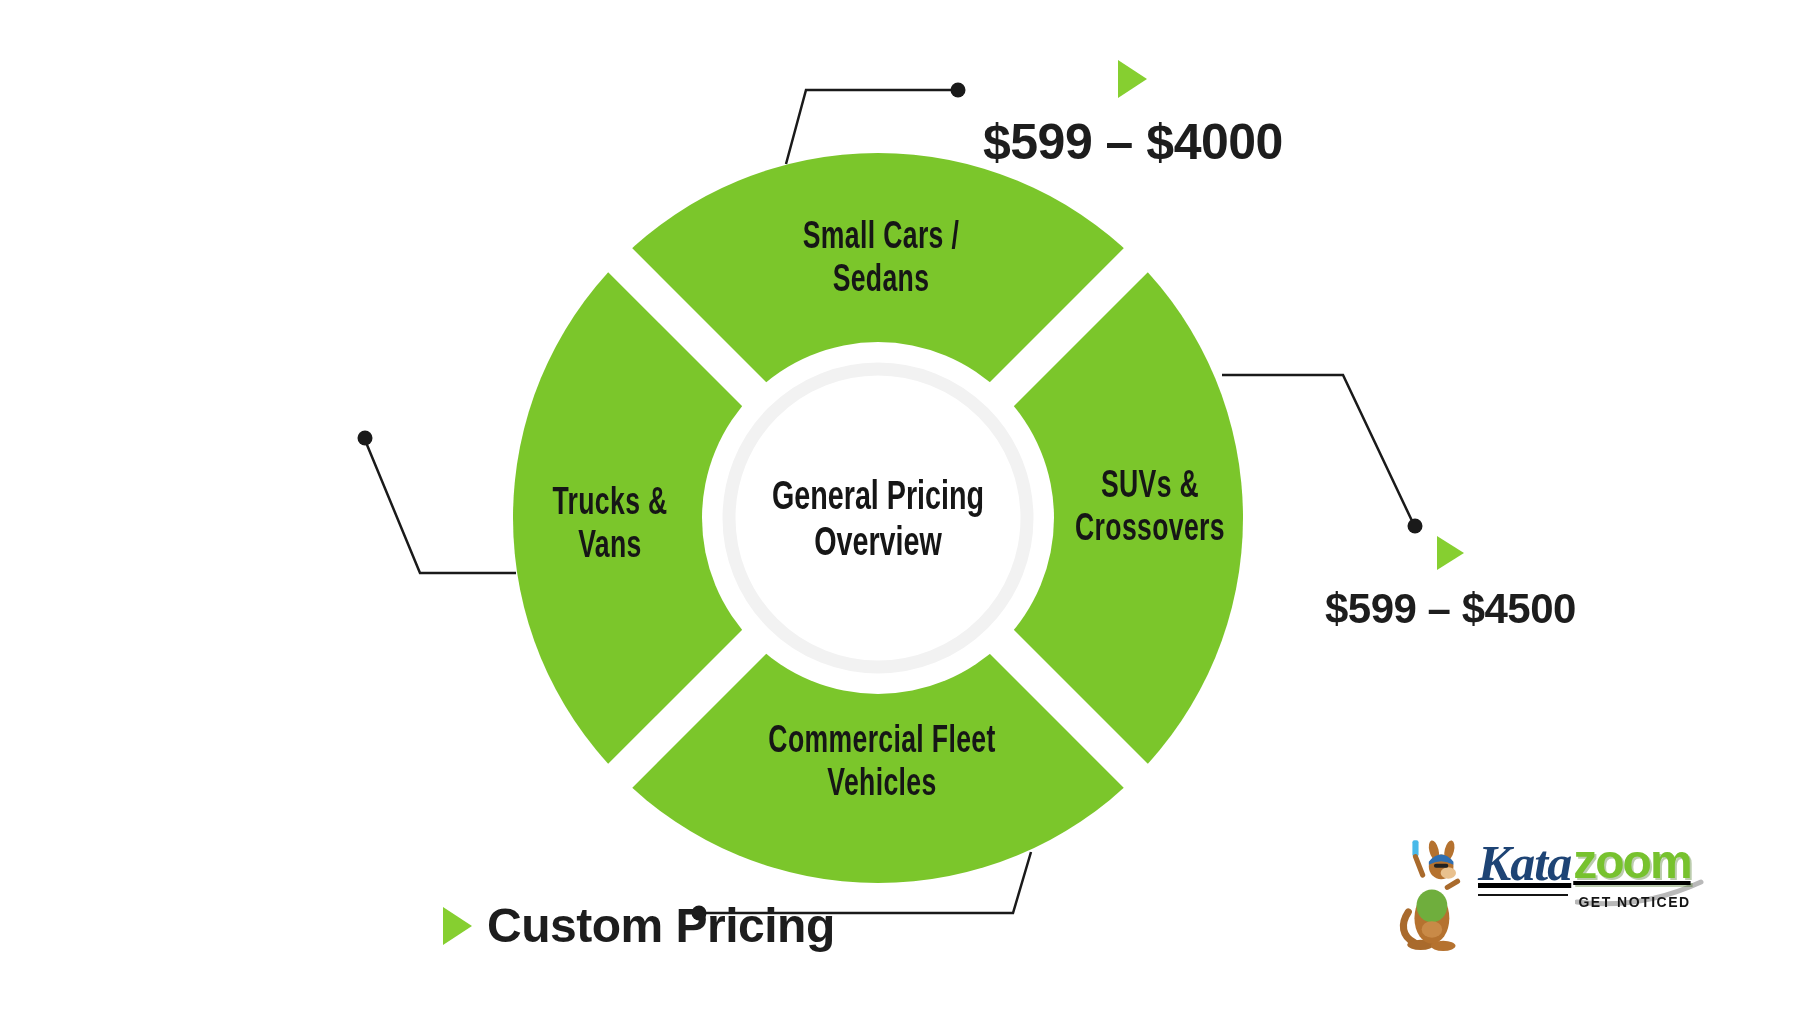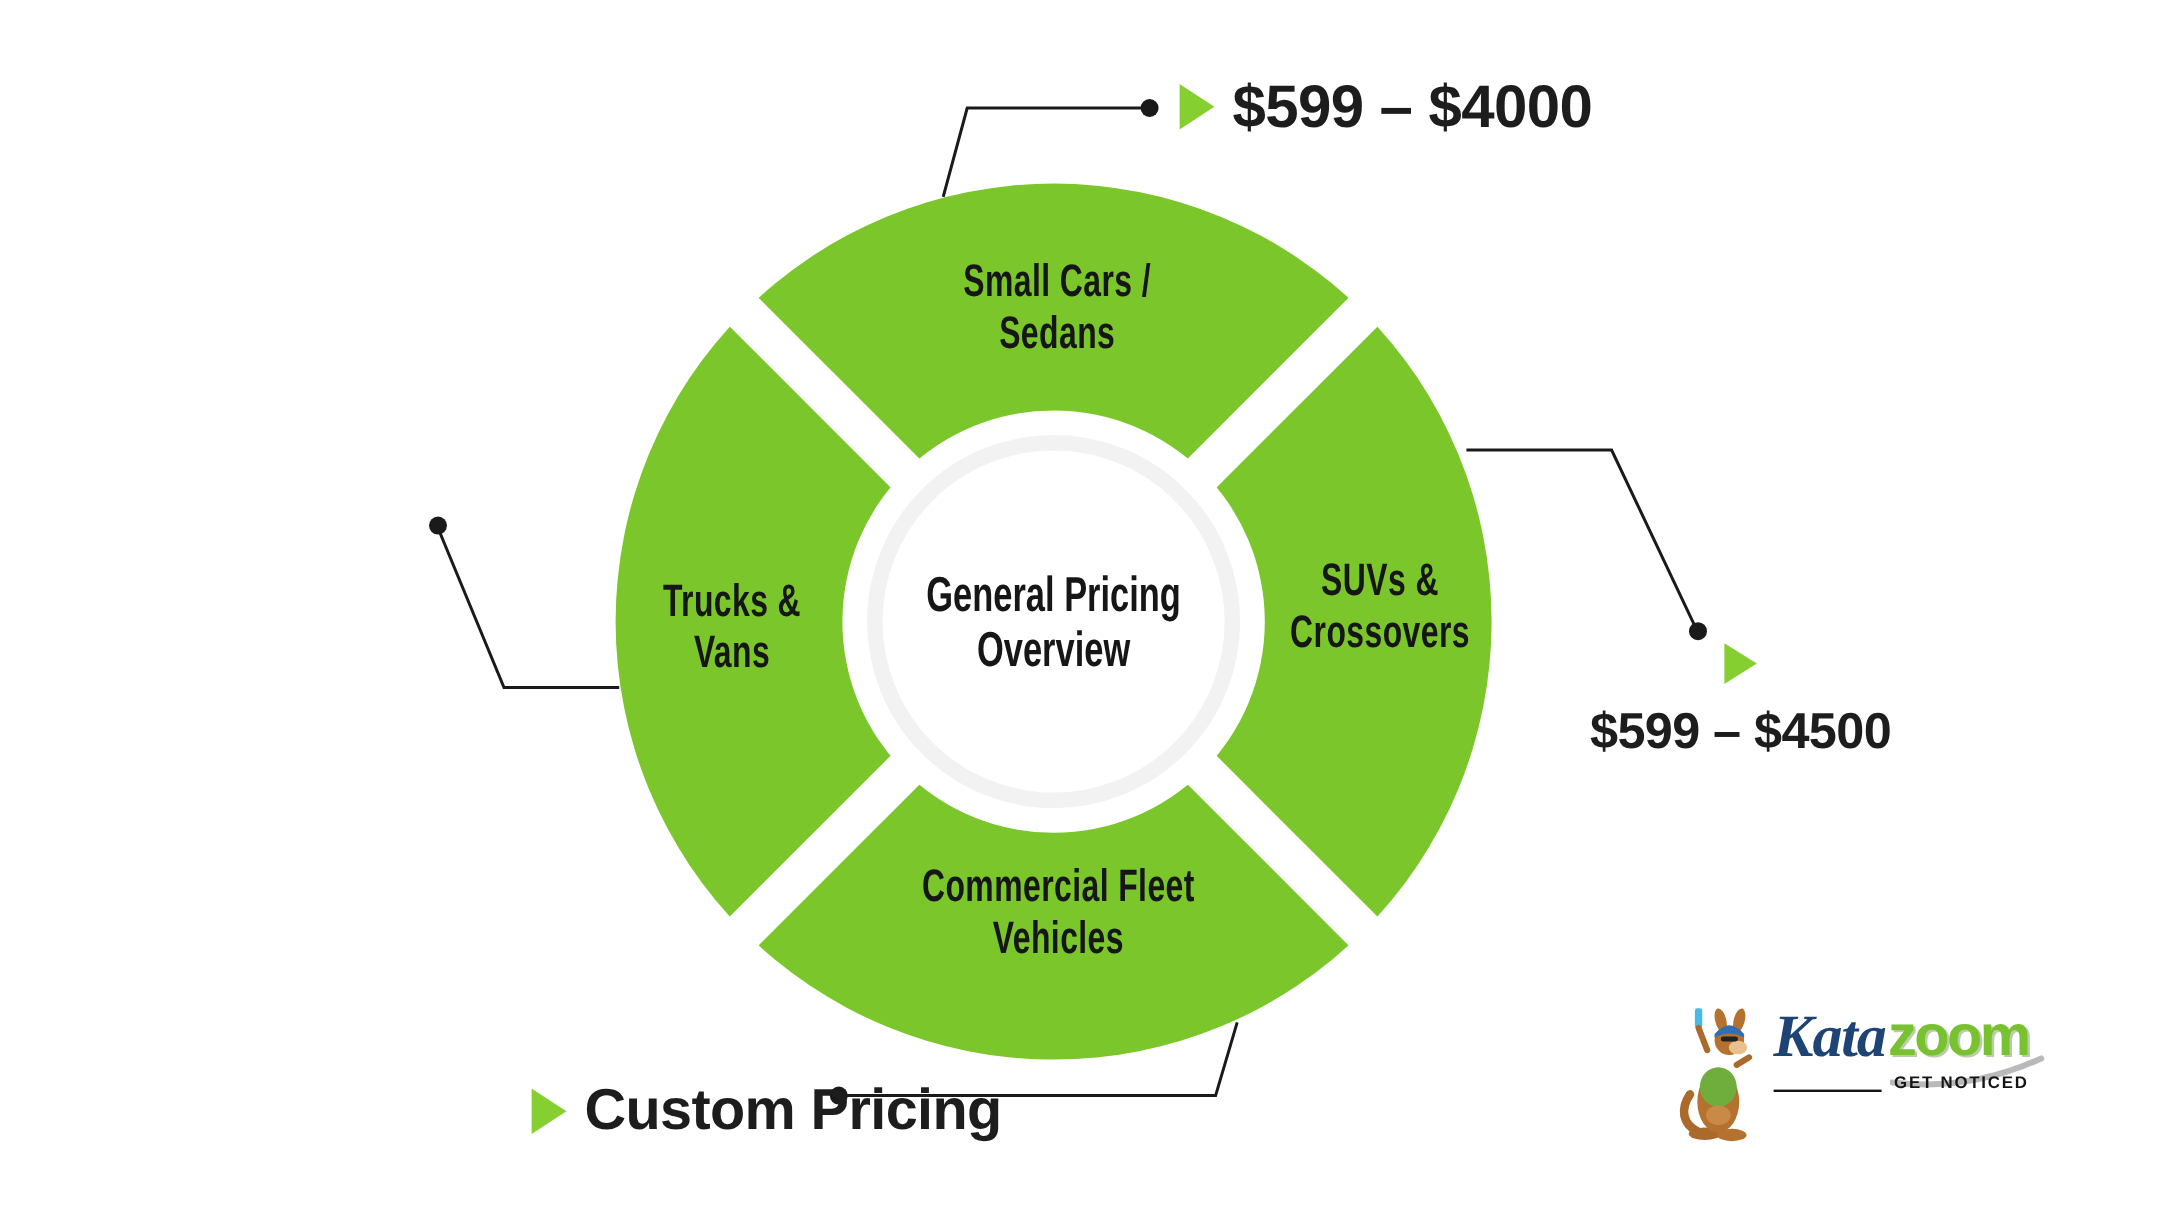--- a/index.html
+++ b/index.html
@@ -18,35 +18,35 @@
   .seg-label .l1,.seg-label .l2{display:block;}
   .seg-outer{font-size:38px;line-height:43px;letter-spacing:0.5px;}
   .center-label{font-size:41px;line-height:46px;}
 
   .price-label{position:absolute;z-index:2;display:flex;align-items:center;gap:15px;
                color:#1d1d1d;font-weight:bold;white-space:nowrap;letter-spacing:-0.5px;}
   .tri{width:0;height:0;border-style:solid;
        border-color:transparent transparent transparent var(--marker);}
   .tri-md{border-width:17px 0 17px 27px;}
   .tri-lg{border-width:19px 0 19px 29px;}
-  .pl-top{left:983px;top:60px;font-size:50px;}
+  .pl-top{left:983px;top:60px;font-size:50px;flex-direction:column;}
   .pl-right{left:1325px;top:536px;font-size:42px;flex-direction:column;}
   .pl-left{left:180px;top:373px;font-size:42px;}
   .pl-custom{left:443px;top:898px;font-size:48px;}
 
   .logo{position:absolute;left:1398px;top:834px;z-index:2;display:flex;align-items:flex-start;}
   .logo-text{margin-left:4px;position:relative;}
-  .brand-row{display:flex;align-items:center;position:relative;z-index:2;}
+  .brand-row{display:flex;align-items:flex-start;position:relative;z-index:2;text-decoration:underline;}
   .brand-kata{font-family:"Liberation Serif", serif;font-style:italic;font-weight:bold;
               font-size:50px;color:var(--navy);letter-spacing:-1px;}
   .brand-zoom{font-family:"Liberation Sans", sans-serif;font-weight:bold;font-size:48px;
               color:var(--logo-green);letter-spacing:-2px;margin-left:2px;
               text-shadow:2px 2px 0 rgba(60,110,20,0.35);}
   .swoosh{position:absolute;right:-14px;bottom:2px;z-index:1;}
-  .tag-row{display:flex;align-items:flex-end;margin-top:2px;position:relative;z-index:2;}
+  .tag-row{display:flex;align-items:flex-start;margin-top:2px;position:relative;z-index:2;}
   .tag-rule{flex:1;border-top:2px solid #141414;margin-right:10px;}
   .tagline{font-size:14px;font-weight:bold;letter-spacing:1.5px;color:#141414;}
 </style>
 </head>
 <body>
 
 <div id="page" style="--green: #7BC62B; --marker: #86CF30; --line: #1a1a1a; --ring: #f2f2f2; --navy: #1E4475; --logo-green: #77C22E;">
 
   <svg id="wheel-svg" width="1800" height="1013" viewBox="0 0 1800 1013">
 

